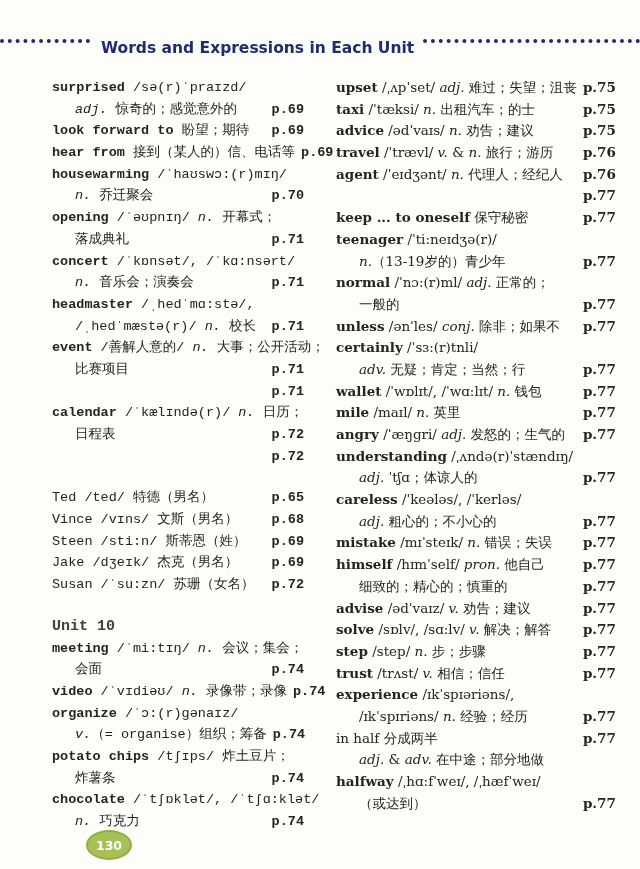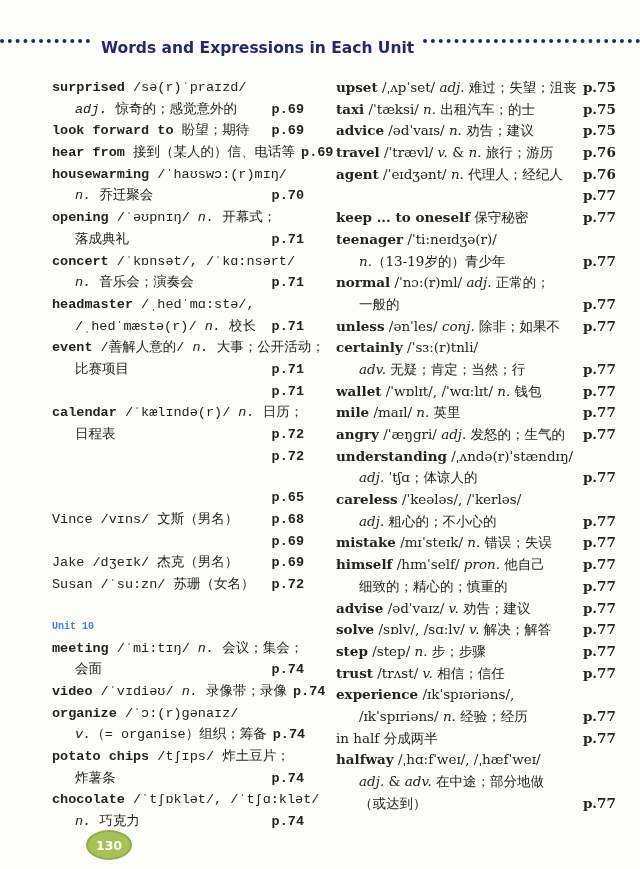--- a/index.html
+++ b/index.html
@@ -37,21 +37,21 @@
 
   .line {
     display:flex; align-items:baseline;
     height:21.7px; line-height:21.7px;
     font-size:13.5px; white-space:pre;
   }
   .line.ind { padding-left:23px; }
   .line.gap { height:20px; }
   .b { font-weight:bold; }
   .i { font-style:italic; }
-  .unit .content { color:#3b82f6; font-size:10px; }
+  .unit .content { color:#404040; font-size:15px; }
   .pageref { margin-left:auto; padding-left:6px; font-weight:bold; }
 
   
   .badge {
     position:absolute; left:86px; top:830px;
     width:46px; height:30px; box-sizing:border-box;
     background:#a6c257; border:2px solid #8fae47;
     border-radius:50%;
     display:flex; align-items:center; justify-content:center;
     font-family:"DejaVu Sans","Liberation Sans",sans-serif;
@@ -82,23 +82,23 @@
         <div class="line ind"><span class="content"><span class="i">n.</span><span class="r"> 音乐会；演奏会</span></span><span class="pageref">p.71</span></div>
         <div class="line"><span class="content"><span class="b">headmaster</span><span class="r"> /ˌhedˈmɑ:stə/,</span></span></div>
         <div class="line ind"><span class="content"><span class="r">/ˌhedˈmæstə(r)/ </span><span class="i">n.</span><span class="r"> 校长</span></span><span class="pageref">p.71</span></div>
         <div class="line"><span class="content"><span class="b">event</span><span class="r"> /善解人意的/ </span><span class="i">n.</span><span class="r"> 大事；公开活动；</span></span></div>
         <div class="line ind"><span class="content"><span class="r">比赛项目</span></span><span class="pageref">p.71</span></div>
         <div class="line"><span class="pageref">p.71</span></div>
         <div class="line"><span class="content"><span class="b">calendar</span><span class="r"> /ˈkælɪndə(r)/ </span><span class="i">n.</span><span class="r"> 日历；</span></span></div>
         <div class="line ind"><span class="content"><span class="r">日程表</span></span><span class="pageref">p.72</span></div>
         <div class="line"><span class="pageref">p.72</span></div>
         <div class="line gap"></div>
-        <div class="line"><span class="pageref">p.65</span></div>
+        <div class="line"><span class="content"><span class="r">Ted /ted/ 特德（男名）</span></span><span class="pageref">p.65</span></div>
         <div class="line"><span class="content"><span class="r">Vince /vɪns/ 文斯（男名）</span></span><span class="pageref">p.68</span></div>
-        <div class="line"><span class="pageref">p.69</span></div>
+        <div class="line"><span class="content"><span class="r">Steen /sti:n/ 斯蒂恩（姓）</span></span><span class="pageref">p.69</span></div>
         <div class="line"><span class="content"><span class="r">Jake /dʒeɪk/ 杰克（男名）</span></span><span class="pageref">p.69</span></div>
         <div class="line"><span class="content"><span class="r">Susan /ˈsu:zn/ 苏珊（女名）</span></span><span class="pageref">p.72</span></div>
         <div class="line gap"></div>
         <div class="line unit"><span class="content"><span class="b">Unit 10</span></span></div>
         <div class="line"><span class="content"><span class="b">meeting</span><span class="r"> /ˈmi:tɪŋ/ </span><span class="i">n.</span><span class="r"> 会议；集会；</span></span></div>
         <div class="line ind"><span class="content"><span class="r">会面</span></span><span class="pageref">p.74</span></div>
         <div class="line"><span class="content"><span class="b">video</span><span class="r"> /ˈvɪdiəʊ/ </span><span class="i">n.</span><span class="r"> 录像带；录像</span></span><span class="pageref">p.74</span></div>
         <div class="line"><span class="content"><span class="b">organize</span><span class="r"> /ˈɔ:(r)gənaɪz/</span></span></div>
         <div class="line ind"><span class="content"><span class="i">v.</span><span class="r">（= organise）组织；筹备</span></span><span class="pageref">p.74</span></div>
         <div class="line"><span class="content"><span class="b">potato chips</span><span class="r"> /tʃɪps/ 炸土豆片；</span></span></div>
@@ -131,22 +131,22 @@
         <div class="line"><span class="content"><span class="b">mistake</span><span class="r"> /mɪˈsteɪk/ </span><span class="i">n.</span><span class="r"> 错误；失误</span></span><span class="pageref">p.77</span></div>
         <div class="line"><span class="content"><span class="b">himself</span><span class="r"> /hɪmˈself/ </span><span class="i">pron.</span><span class="r"> 他自己</span></span><span class="pageref">p.77</span></div>
         <div class="line ind"><span class="content"><span class="r">细致的；精心的；慎重的</span></span><span class="pageref">p.77</span></div>
         <div class="line"><span class="content"><span class="b">advise</span><span class="r"> /ədˈvaɪz/ </span><span class="i">v.</span><span class="r"> 劝告；建议</span></span><span class="pageref">p.77</span></div>
         <div class="line"><span class="content"><span class="b">solve</span><span class="r"> /sɒlv/, /sɑ:lv/ </span><span class="i">v.</span><span class="r"> 解决；解答</span></span><span class="pageref">p.77</span></div>
         <div class="line"><span class="content"><span class="b">step</span><span class="r"> /step/ </span><span class="i">n.</span><span class="r"> 步；步骤</span></span><span class="pageref">p.77</span></div>
         <div class="line"><span class="content"><span class="b">trust</span><span class="r"> /trʌst/ </span><span class="i">v.</span><span class="r"> 相信；信任</span></span><span class="pageref">p.77</span></div>
         <div class="line"><span class="content"><span class="b">experience</span><span class="r"> /ɪkˈspɪəriəns/,</span></span></div>
         <div class="line ind"><span class="content"><span class="r">/ɪkˈspɪriəns/ </span><span class="i">n.</span><span class="r"> 经验；经历</span></span><span class="pageref">p.77</span></div>
         <div class="line"><span class="content"><span class="r">in half 分成两半</span></span><span class="pageref">p.77</span></div>
+        <div class="line ind"><span class="content"><span class="i">adj.</span><span class="r"> &amp; </span><span class="i">adv.</span><span class="r"> 在中途；部分地做</span></span></div>
         <div class="line"><span class="content"><span class="b">halfway</span><span class="r"> /ˌhɑ:fˈweɪ/, /ˌhæfˈweɪ/</span></span></div>
-        <div class="line ind"><span class="content"><span class="i">adj.</span><span class="r"> &amp; </span><span class="i">adv.</span><span class="r"> 在中途；部分地做</span></span></div>
         <div class="line ind"><span class="content"><span class="r">（或达到）</span></span><span class="pageref">p.77</span></div>
       </div>
   </div>
 
   <div class="badge">
     <span>130</span>
   </div>
 </div>
 
 </body></html>

